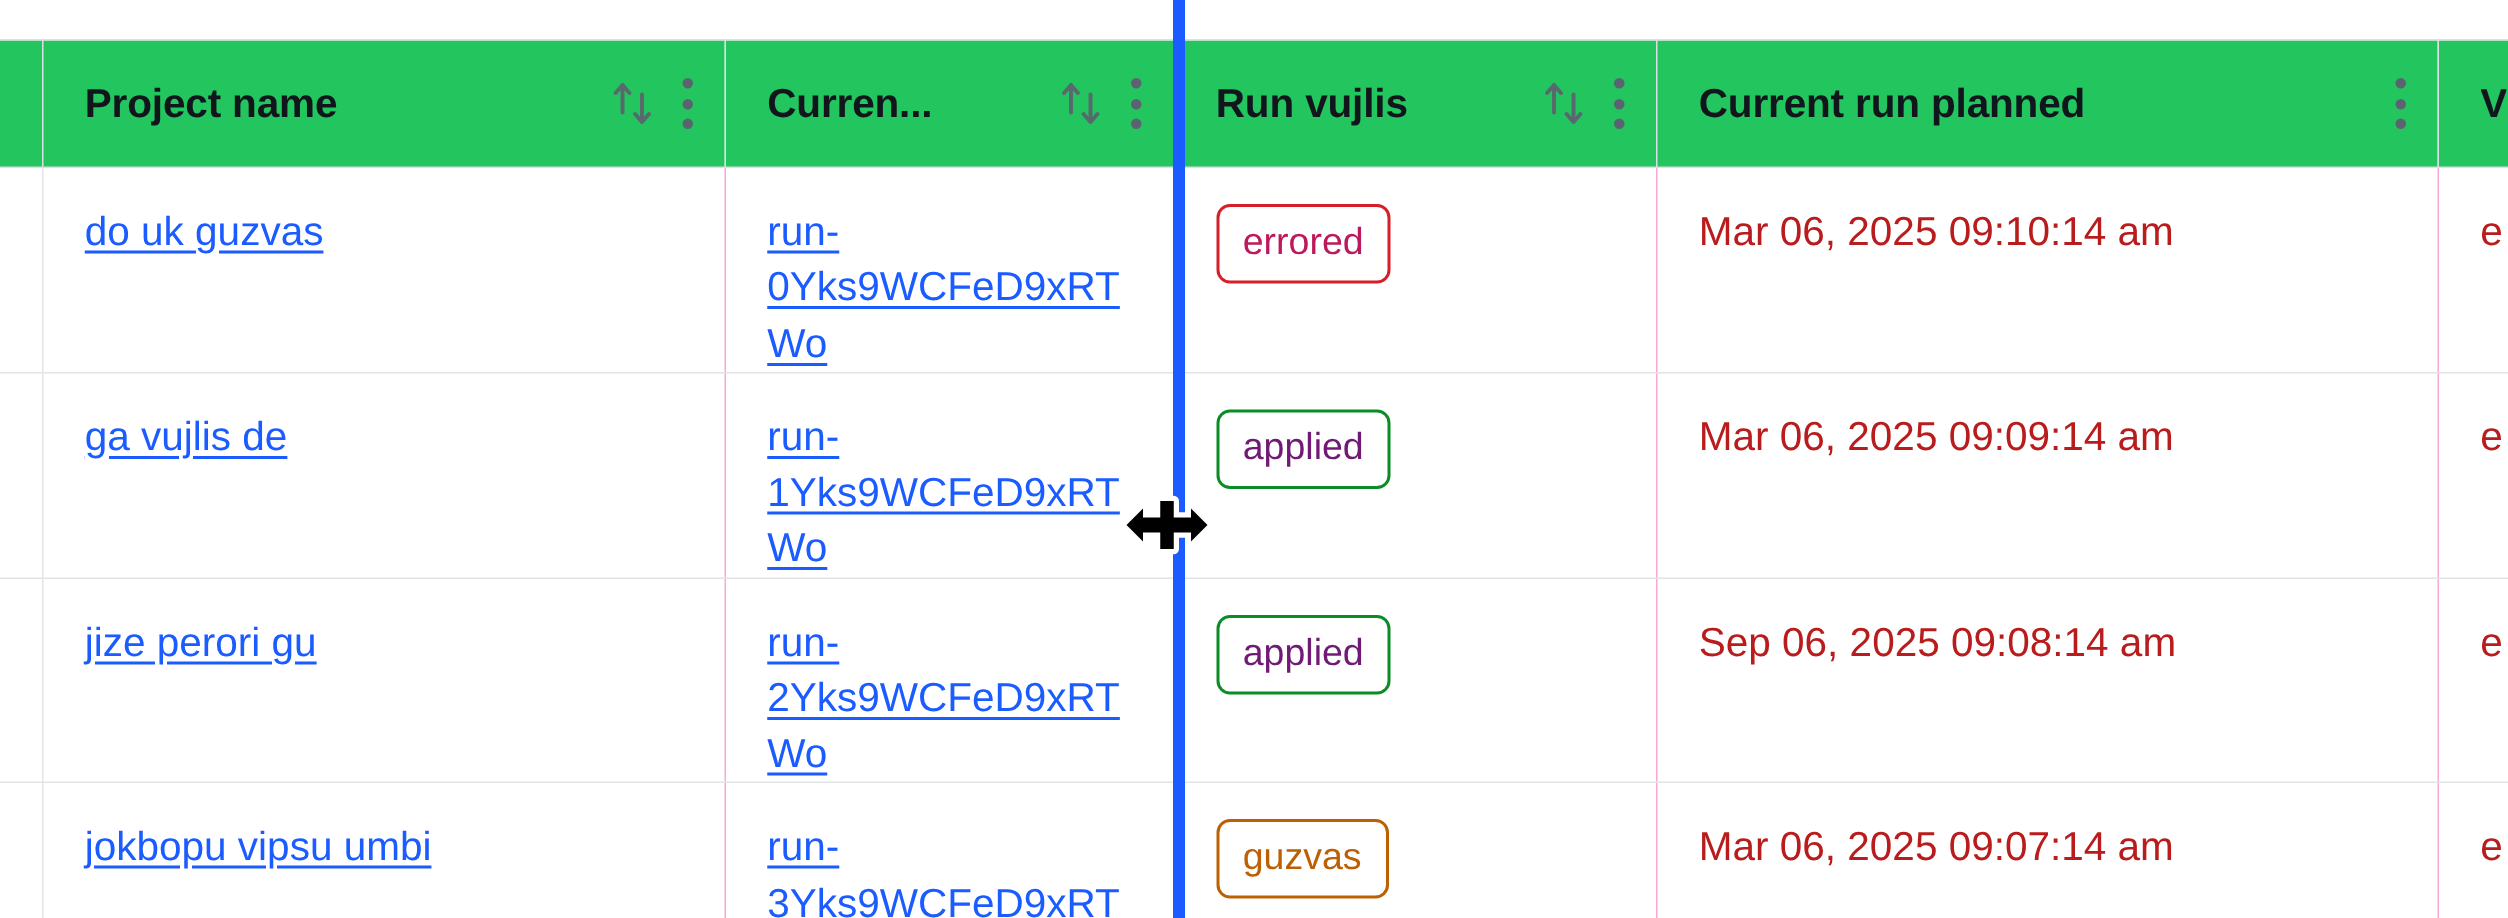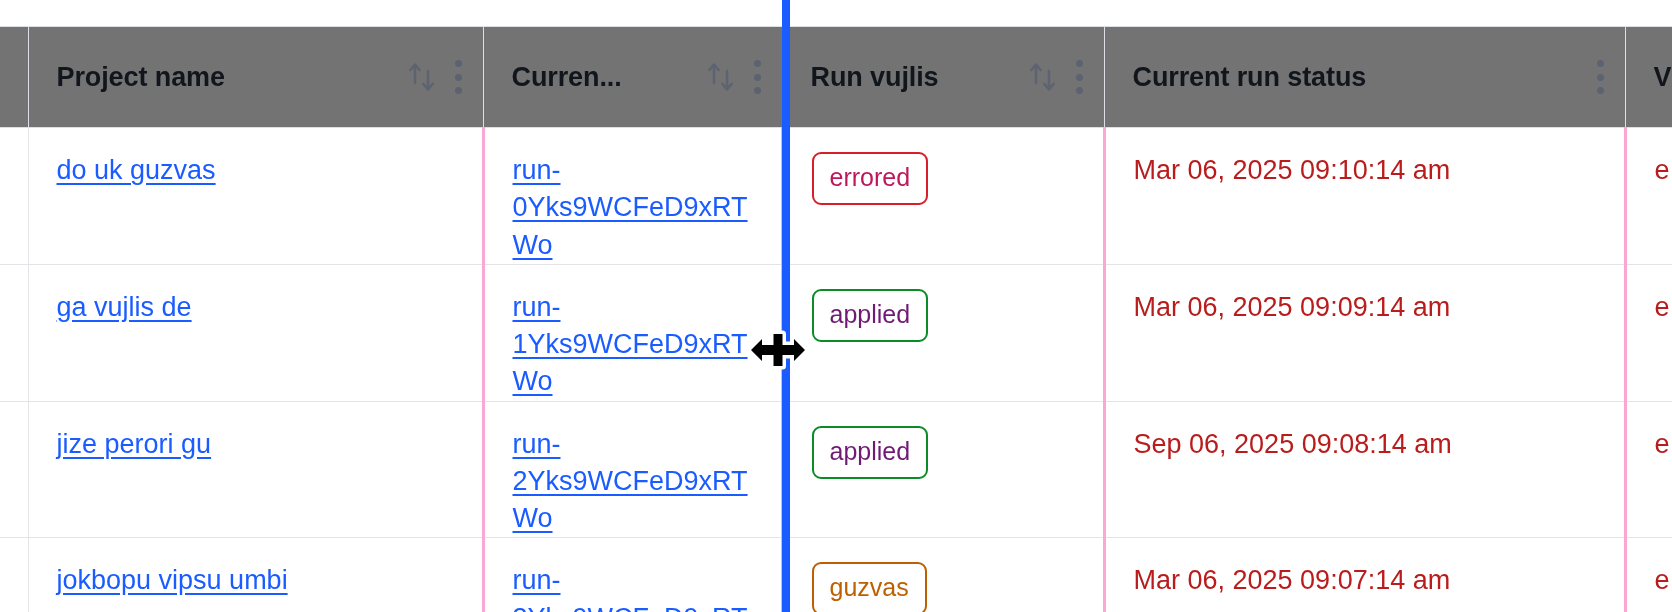--- a/index.html
+++ b/index.html
@@ -22,44 +22,44 @@
   }
 
   col.c-gutter{width:28px;}
   col.c-project{width:455px;}
   col.c-current{width:299px;}
   col.c-runstatus{width:322px;}
   col.c-applied{width:521px;}
   col.c-next{width:135px;}
 
   thead th{
-    background:#737373;
+    background:#22c55e;
     border-right:1px solid #dcdfe3;
     border-bottom:1px solid #dcdfe3;
     border-top:1px solid #dcdfe3;
-    height:101px;
+    height:85px;
     padding:0 0 0 28px;
     vertical-align:middle;
     text-align:left;
     box-sizing:border-box;
   }
   thead th.gutter{padding:0;border-right:1px solid #dcdfe3;}
   .th-inner{display:flex;align-items:center;width:100%;height:100%;padding-right:16px;box-sizing:border-box;}
   .th-label{
     font-size:27px;font-weight:bold;color:#11161d;
     white-space:nowrap;overflow:hidden;text-overflow:ellipsis;
     letter-spacing:-0.1px;
   }
   .th-spacer{flex:1 1 auto;min-width:14px;}
   .sort-icon{flex:0 0 auto;width:34px;height:36px;margin-right:16px;opacity:.95;}
   .kebab{flex:0 0 auto;width:8px;height:34px;display:flex;flex-direction:column;justify-content:space-between;align-items:center;margin-right:4px;cursor:pointer;}
   .kebab i{display:block;width:7px;height:7px;border-radius:50%;background:#5c6370;}
 
   tbody td{
-    border-right:3px solid #f9a8d4;
+    border-right:1px solid #f9a8d4;
     border-bottom:1px solid #e2e4e8;
     height:128px;
     padding:0 0 0 28px;
     vertical-align:top;
     box-sizing:border-box;
     background:#fff;
   }
   tbody td.gutter{padding:0;border-right:1px solid #e2e4e8;}
   .cell-pad{padding-top:24px;padding-right:18px;}
 
@@ -181,21 +181,21 @@
             <span class="kebab">
                 <i></i>
                 <i></i>
                 <i></i>
               </span>
           </div>
         </th>
 
         <th>
           <div class="th-inner">
-            <span class="th-label">Current run status</span>
+            <span class="th-label">Current run planned</span>
             <span class="th-spacer"></span>
             <span class="kebab">
                 <i></i>
                 <i></i>
                 <i></i>
               </span>
           </div>
         </th>
 
         <th>

